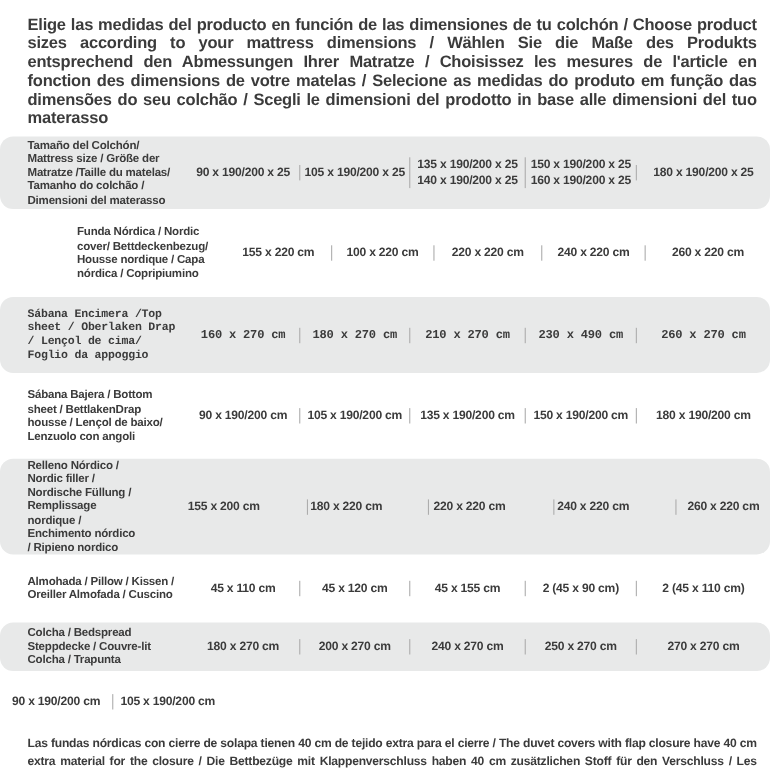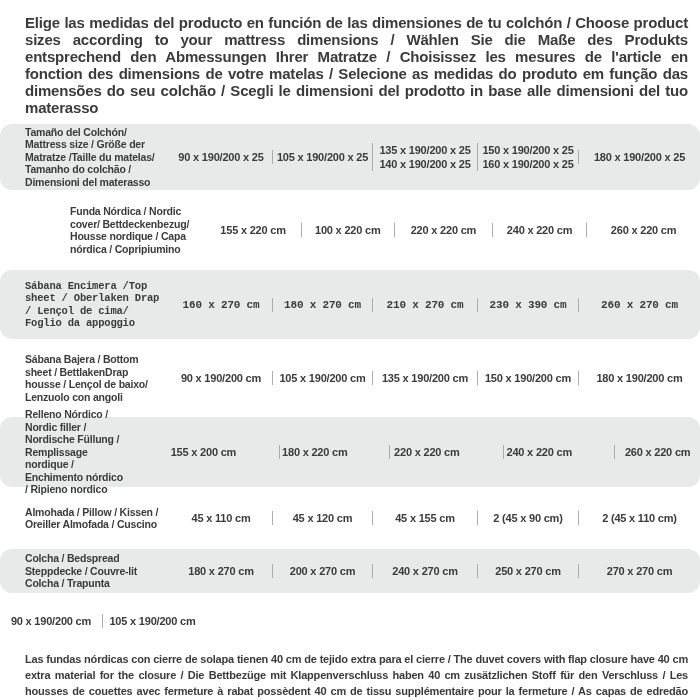--- a/index.html
+++ b/index.html
@@ -40,21 +40,21 @@
     letter-spacing:-0.2px;
     white-space:pre-line;
   }
   .cell+.cell{border-left:1px solid var(--divider,#adadad);}
   .c1{width:102px;}
   .c2{width:100px;}
   .c3{width:105px;}
   .c4{width:101px;}
   .c5{width:122px;}
   .h66{height:66px;} .h68{height:68px;padding-left:45px;} .h56{height:69px;font-family:Liberation Mono, monospace;}
-  .h70{height:70px;gap:40px;} .h50{height:50px;} .h60{height:44px;}
+  .h70{height:87px;gap:40px;} .h50{height:50px;} .h60{height:44px;}
   .footnote{
     margin:8px 12px 0 25px;
     font-size:11px;font-weight:bold;line-height:16px;
     letter-spacing:-0.2px;
     text-align:justify;
   }
 </style>
 </head>
 <body>
 
@@ -80,21 +80,21 @@
     <div class="cell c3">220 x 220 cm</div>
     <div class="cell c4">240 x 220 cm</div>
     <div class="cell c5">260 x 220 cm</div>
   </div>
 
   <div class="row shade h56">
     <div class="label">Sábana Encimera /Top sheet / Oberlaken Drap / Lençol de cima/ Foglio da appoggio</div>
     <div class="cell c1">160 x 270 cm</div>
     <div class="cell c2">180 x 270 cm</div>
     <div class="cell c3">210 x 270 cm</div>
-    <div class="cell c4">230 x 390 cm</div>
+    <div class="cell c4">230 x 490 cm</div>
     <div class="cell c5">260 x 270 cm</div>
   </div>
 
   <div class="row h66">
     <div class="label">Sábana Bajera / Bottom sheet / BettlakenDrap housse / Lençol de baixo/ Lenzuolo con angoli</div>
     <div class="cell c1">90 x 190/200 cm</div>
     <div class="cell c2">105 x 190/200 cm</div>
     <div class="cell c3">135 x 190/200 cm</div>
     <div class="cell c4">150 x 190/200 cm</div>
     <div class="cell c5">180 x 190/200 cm</div>

